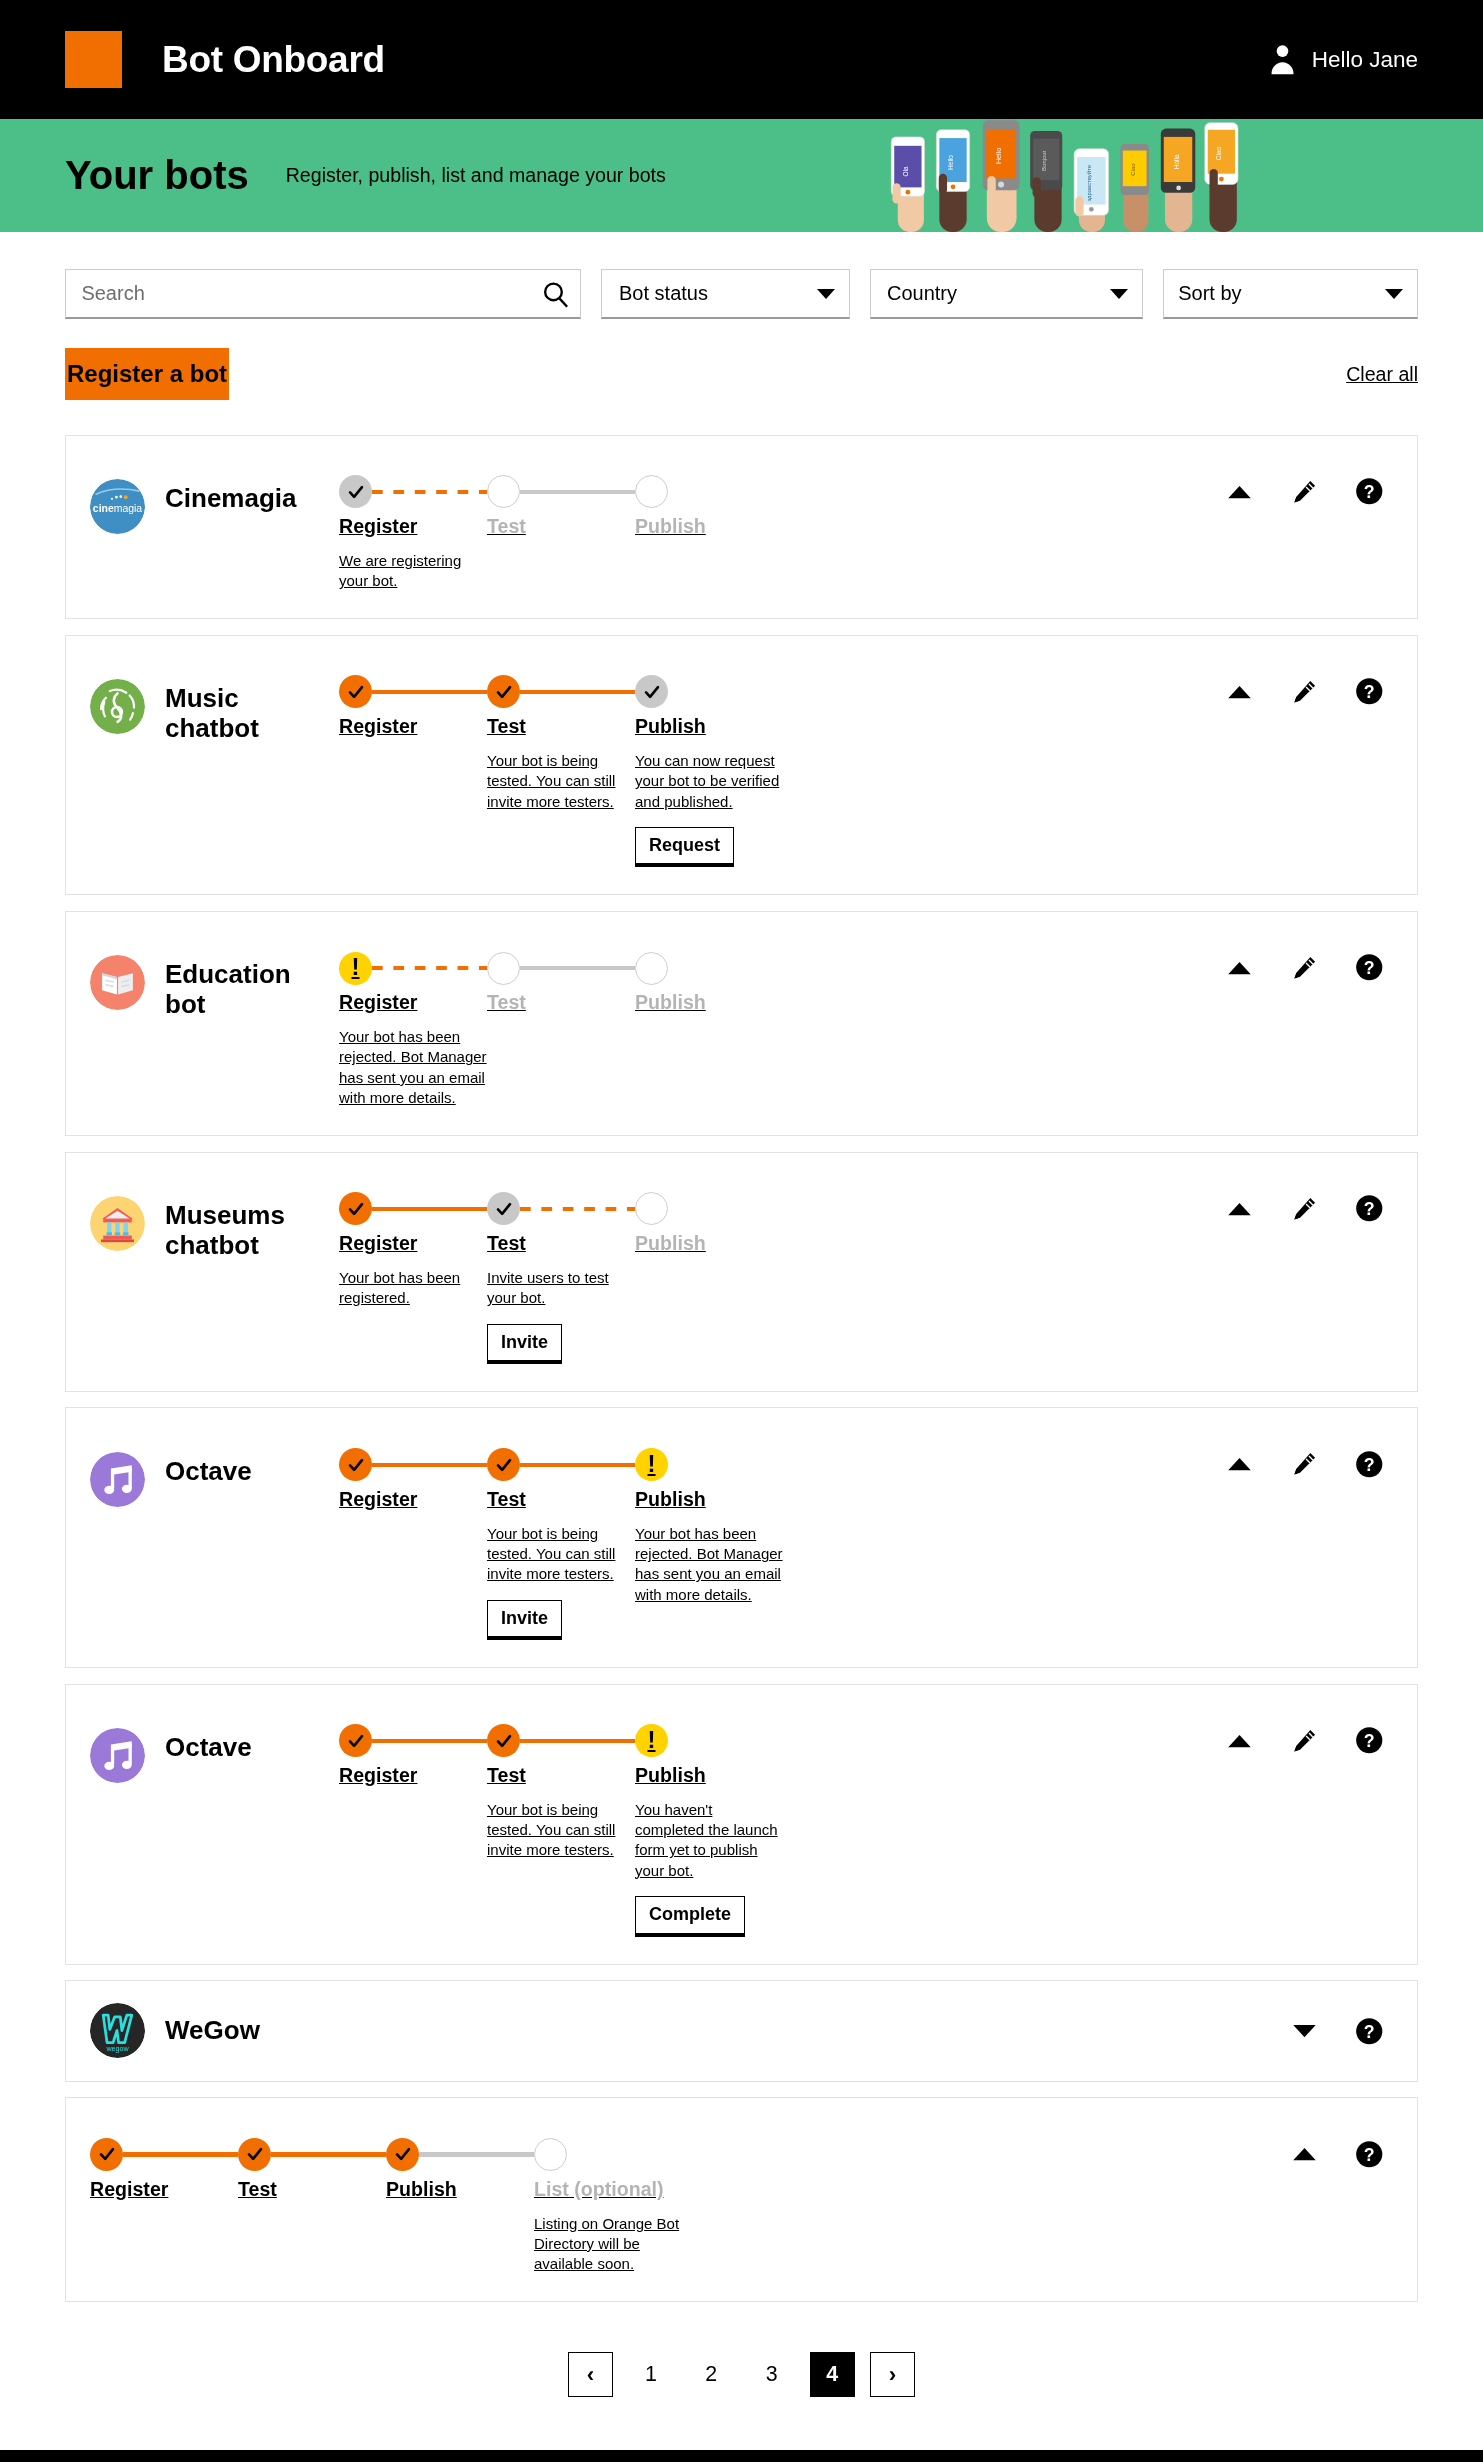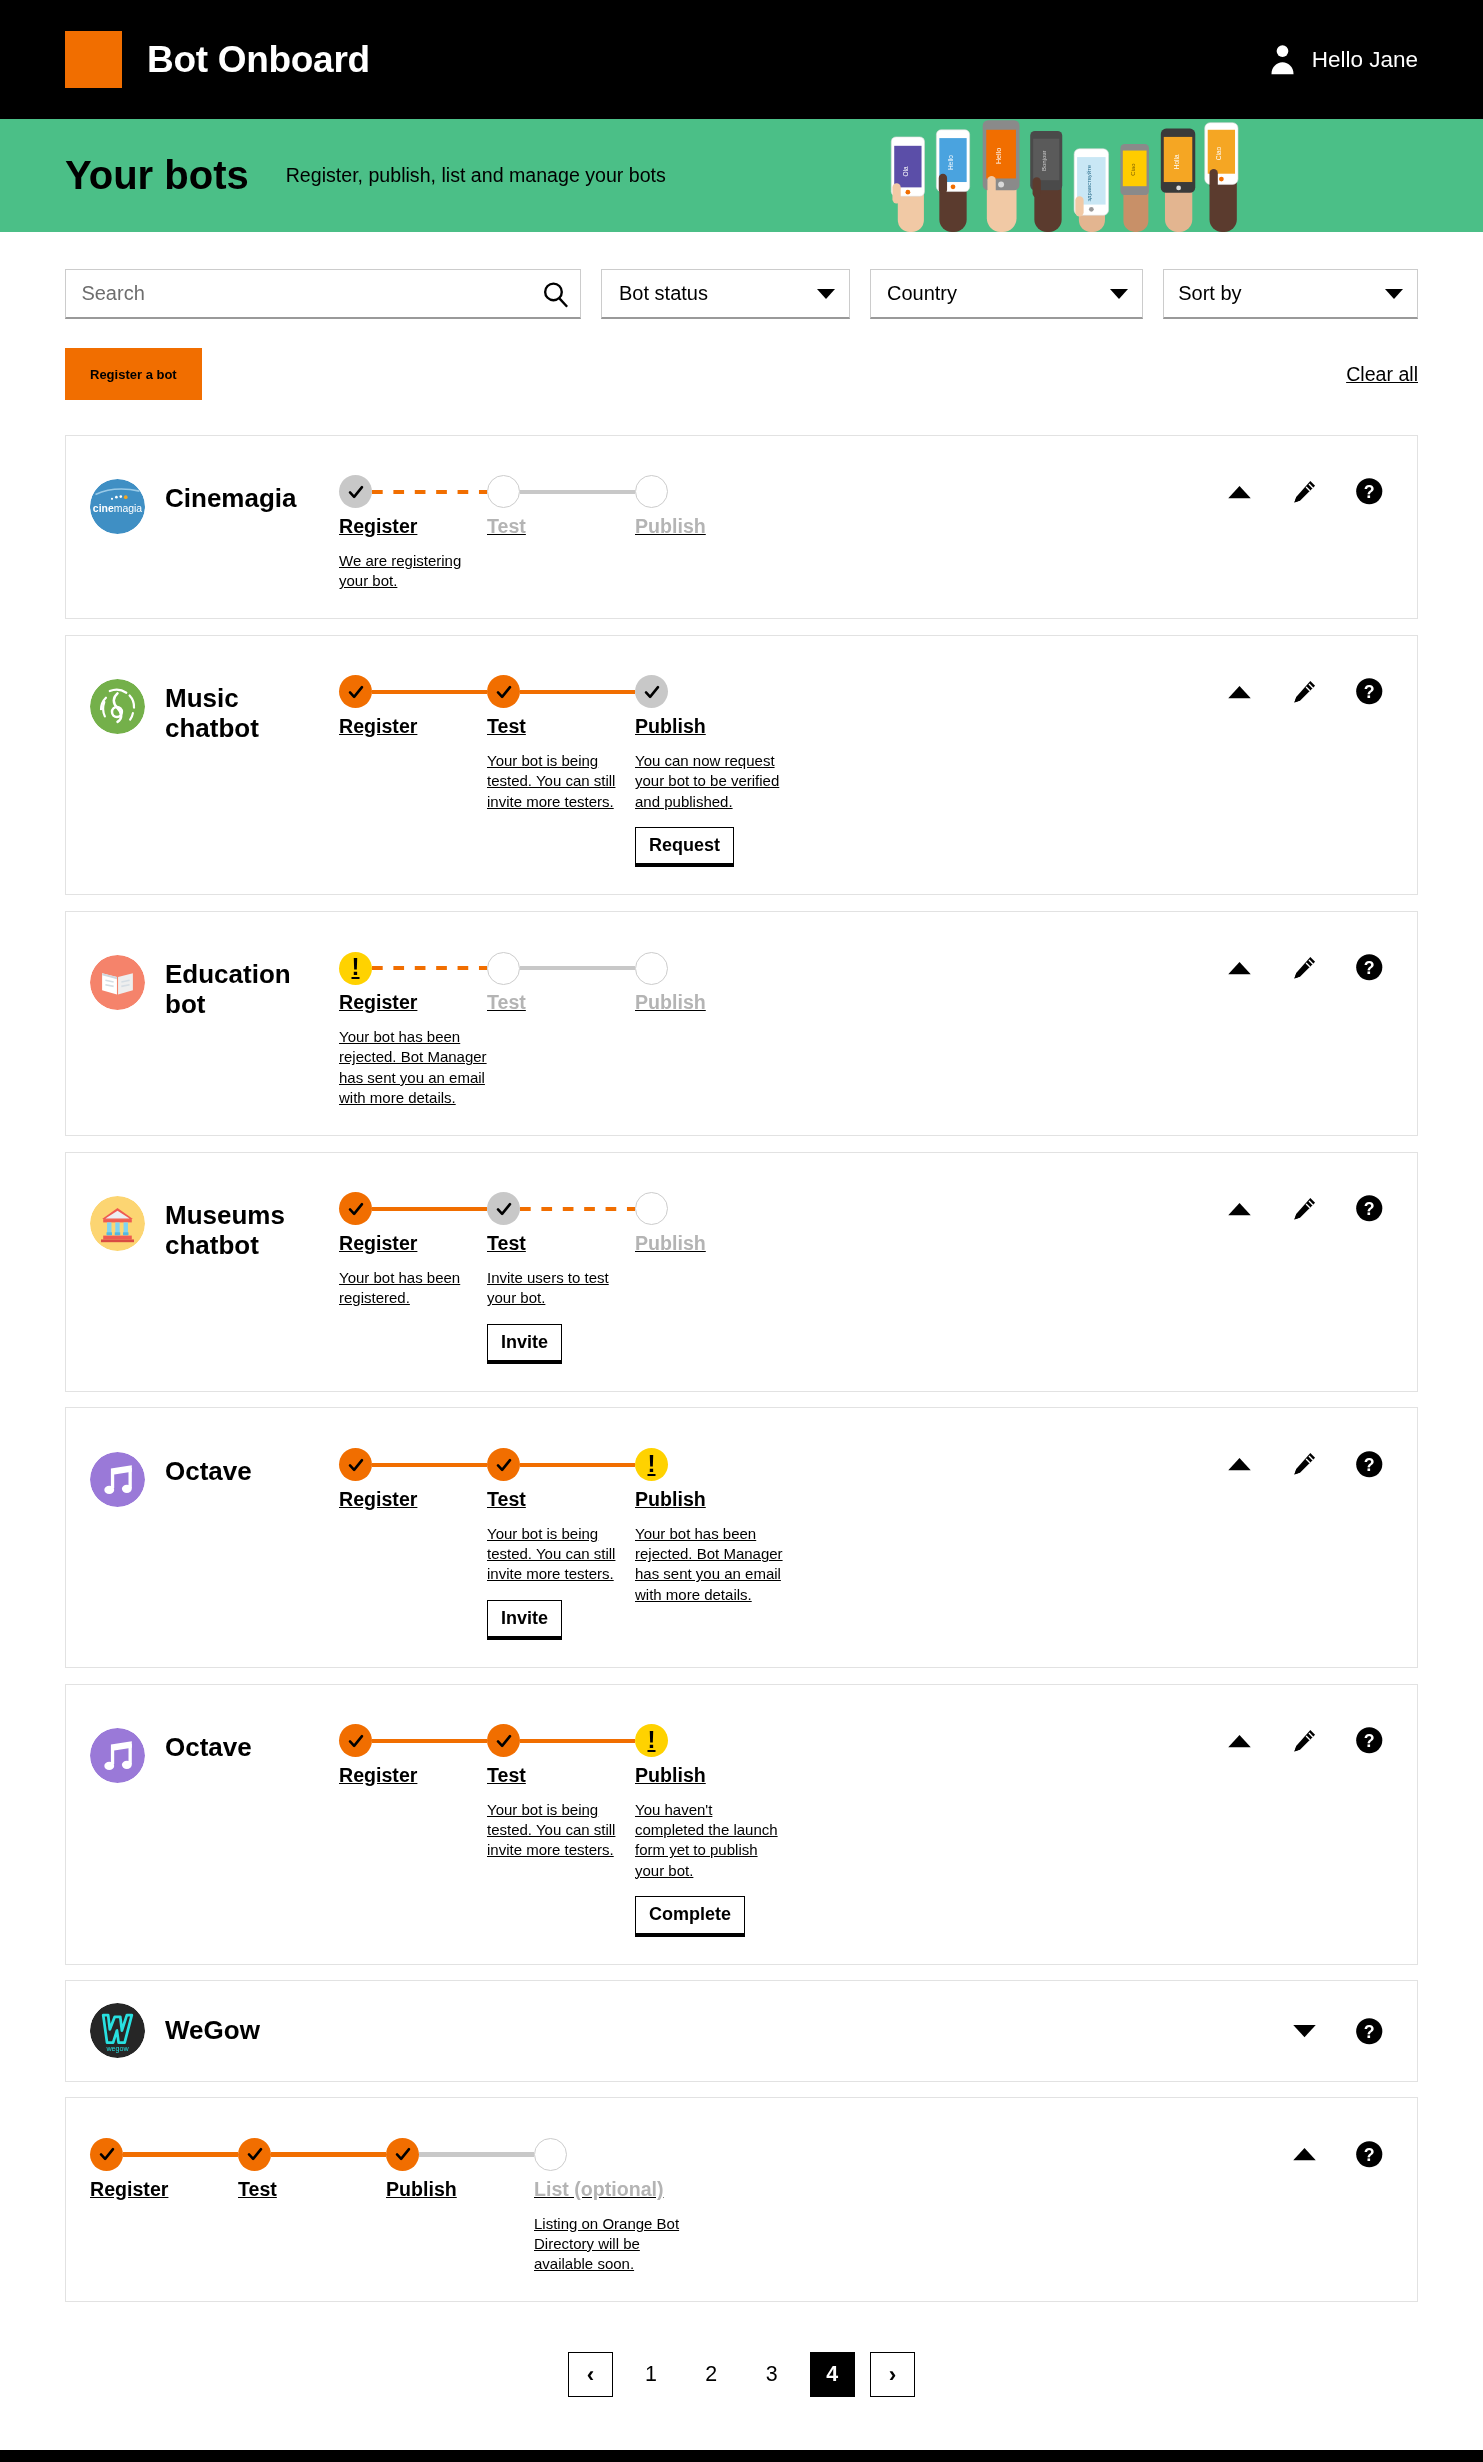--- a/index.html
+++ b/index.html
@@ -12,21 +12,21 @@
   body { width: 1483px; min-height: 2462px; position: relative; }
 
   
   .topbar {
     height: 119px;
     background: #000;
     display: flex;
     align-items: center;
     padding: 0 65px 0 65px;
   }
-  .brand { display: flex; align-items: center; gap: 25px; }
+  .brand { display: flex; align-items: center; gap: 40px; }
   .brand-mark {
     width: 57px; height: 57px;
     background: #f16e00;
   }
   .brand-title {
     color: #fff;
     font-size: 37px;
     font-weight: bold;
     letter-spacing: -0.3px;
   }
@@ -117,23 +117,23 @@
   .actionrow {
     display: flex;
     align-items: center;
     margin-top: 28.5px;
     height: 53px;
   }
   .register-btn {
     background: #f16e00;
     color: #000;
     border: none;
-    font-size: 13px;
+    font-size: 24px;
     font-weight: bold;
-    padding: 0 25px;
+    padding: 0 2px;
     height: 52px;
     cursor: pointer;
     font-family: "Liberation Sans", sans-serif;
   }
   .clearall {
     margin-left: auto;
     font-size: 19.6px;
     color: #000;
     text-decoration: underline;
     cursor: pointer;

